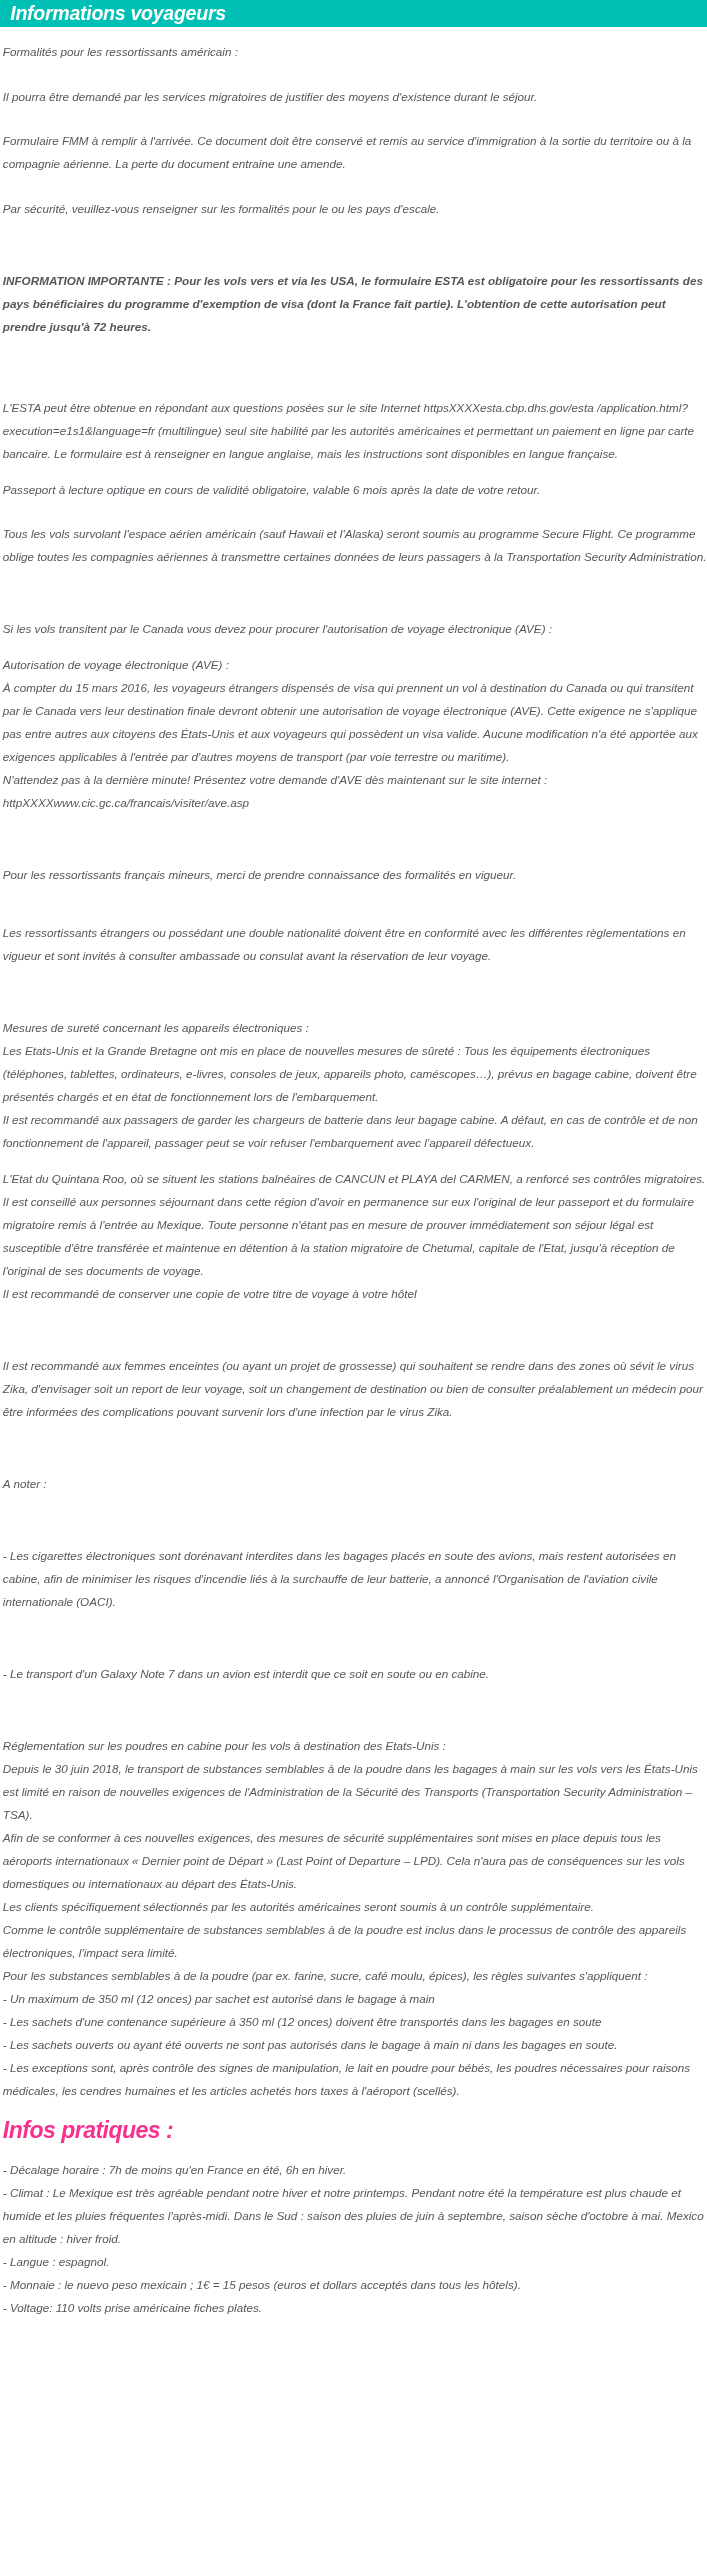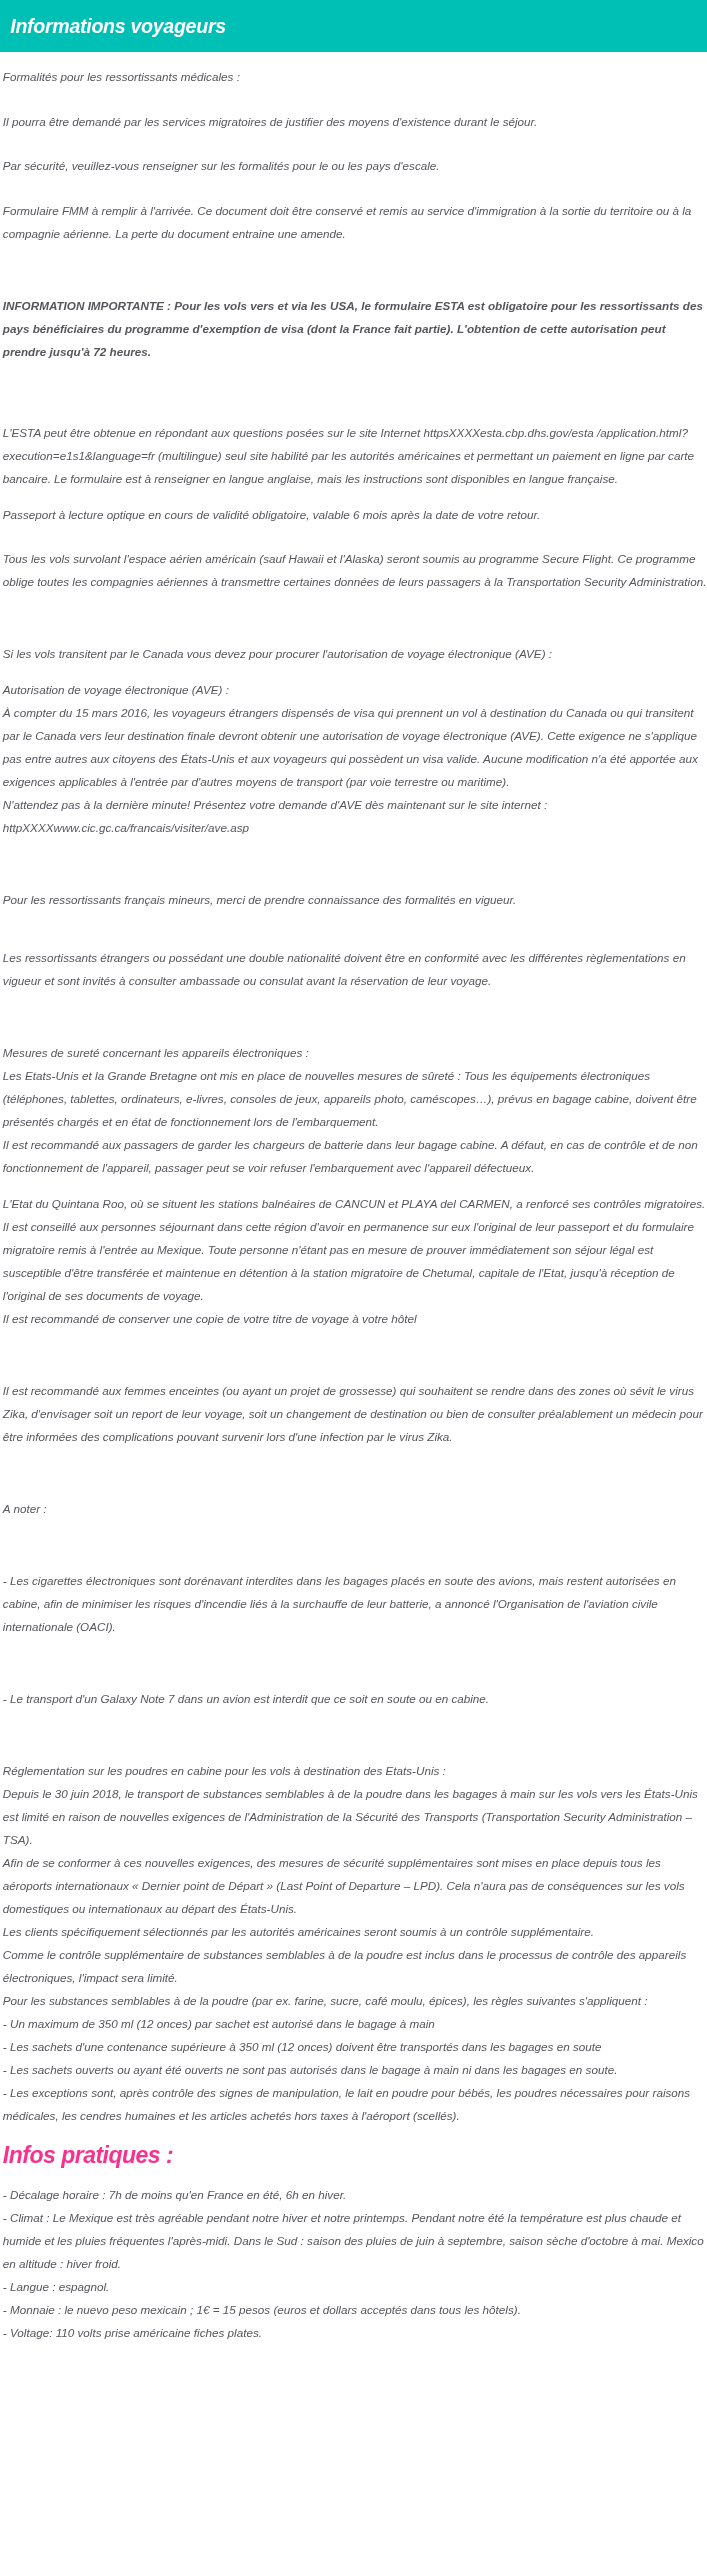--- a/index.html
+++ b/index.html
@@ -11,21 +11,21 @@
   }
   html,body{margin:0;padding:0;}
   body{
     width:708px;
     background:var(--page-bg);
     font-family:"Liberation Sans","DejaVu Sans",sans-serif;
   }
   .topbar{
     background:var(--header-bg);
     color:var(--header-fg);
-    height:52px;
+    height:27px;
     display:flex;
     align-items:center;
     padding-left:10.3px;
     box-sizing:border-box;
     font-style:italic;
     font-weight:bold;
     font-size:19.6px;
     letter-spacing:-0.3px;
   }
   .content{
@@ -56,24 +56,24 @@
   .gap-xlarge{margin-top:58px;}
 </style>
 </head>
 <body>
 
 <header class="topbar">
   <span>Informations voyageurs</span>
 </header>
 
 <main class="content">
-    <p class="para gap-small">Formalités pour les ressortissants médicales :</p>
+    <p class="para gap-small">Formalités pour les ressortissants américain :</p>
     <p class="para gap-normal">Il pourra être demandé par les services migratoires de justifier des moyens d'existence durant le séjour.</p>
+    <p class="para gap-normal">Formulaire FMM à remplir à l'arrivée. Ce document doit être conservé et remis au service d'immigration à la sortie du territoire ou à la compagnie aérienne. La perte du document entraine une amende.</p>
     <p class="para gap-normal">Par sécurité, veuillez-vous renseigner sur les formalités pour le ou les pays d'escale.</p>
-    <p class="para gap-normal">Formulaire FMM à remplir à l'arrivée. Ce document doit être conservé et remis au service d'immigration à la sortie du territoire ou à la compagnie aérienne. La perte du document entraine une amende.</p>
     <p class="para gap-large bold">INFORMATION IMPORTANTE : Pour les vols vers et via les USA, le formulaire ESTA est obligatoire pour les ressortissants des pays bénéficiaires du programme d'exemption de visa (dont la France fait partie). L'obtention de cette autorisation peut prendre jusqu'à 72 heures.</p>
     <p class="para gap-xlarge">L'ESTA peut être obtenue en répondant aux questions posées sur le site Internet httpsXXXXesta.cbp.dhs.gov/esta /application.html?execution=e1s1&amp;language=fr (multilingue) seul site habilité par les autorités américaines et permettant un paiement en ligne par carte bancaire. Le formulaire est à renseigner en langue anglaise, mais les instructions sont disponibles en langue française.</p>
     <p class="para gap-small">Passeport à lecture optique en cours de validité obligatoire, valable 6 mois après la date de votre retour.</p>
     <p class="para gap-normal">Tous les vols survolant l'espace aérien américain (sauf Hawaii et l'Alaska) seront soumis au programme Secure Flight. Ce programme oblige toutes les compagnies aériennes à transmettre certaines données de leurs passagers à la Transportation Security Administration.</p>
     <p class="para gap-large">Si les vols transitent par le Canada vous devez pour procurer l'autorisation de voyage électronique (AVE) :</p>
     <p class="para gap-small">Autorisation de voyage électronique (AVE) :
 À compter du 15 mars 2016, les voyageurs étrangers dispensés de visa qui prennent un vol à destination du Canada ou qui transitent par le Canada vers leur destination finale devront obtenir une autorisation de voyage électronique (AVE). Cette exigence ne s'applique pas entre autres aux citoyens des États-Unis et aux voyageurs qui possèdent un visa valide. Aucune modification n'a été apportée aux exigences applicables à l'entrée par d'autres moyens de transport (par voie terrestre ou maritime).
 N'attendez pas à la dernière minute! Présentez votre demande d'AVE dès maintenant sur le site internet : httpXXXXwww.cic.gc.ca/francais/visiter/ave.asp</p>
     <p class="para gap-large">Pour les ressortissants français mineurs, merci de prendre connaissance des formalités en vigueur.</p>
     <p class="para gap-medium">Les ressortissants étrangers ou possédant une double nationalité doivent être en conformité avec les différentes règlementations en vigueur et sont invités à consulter ambassade ou consulat avant la réservation de leur voyage.</p>

